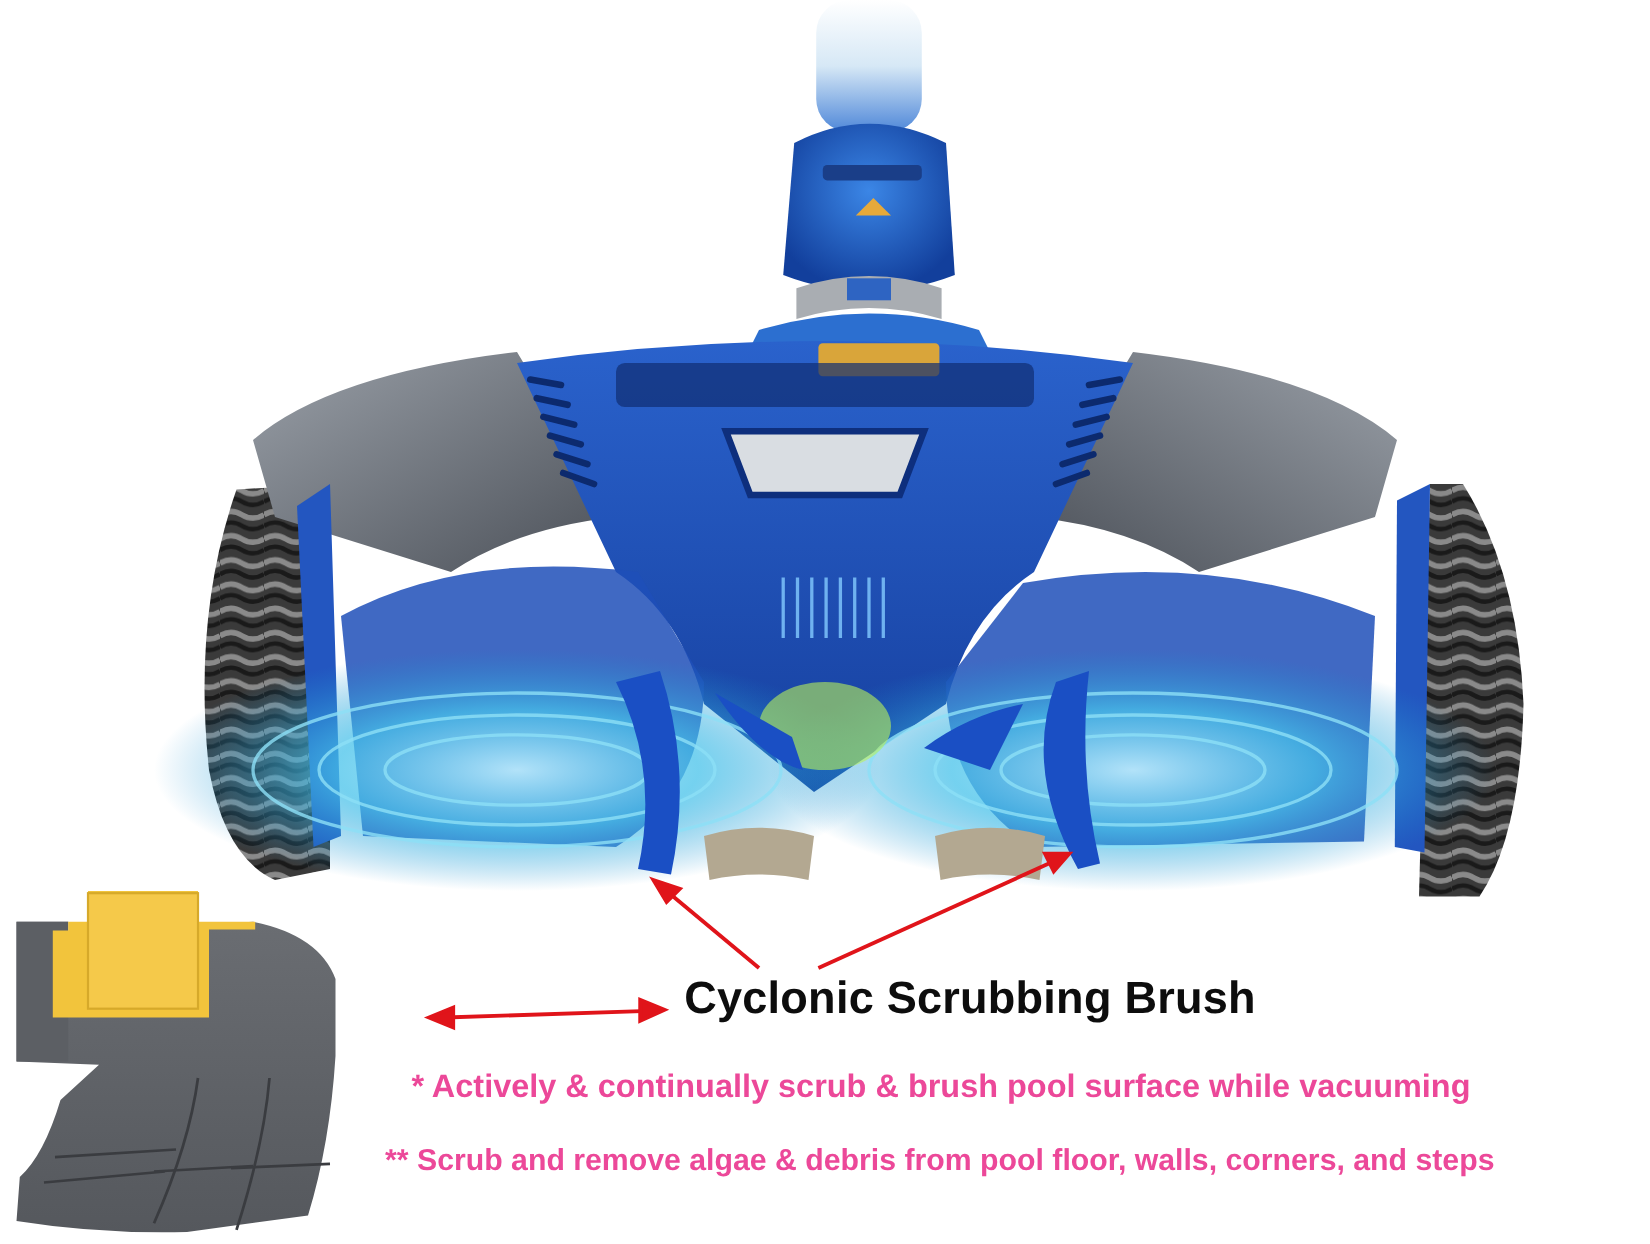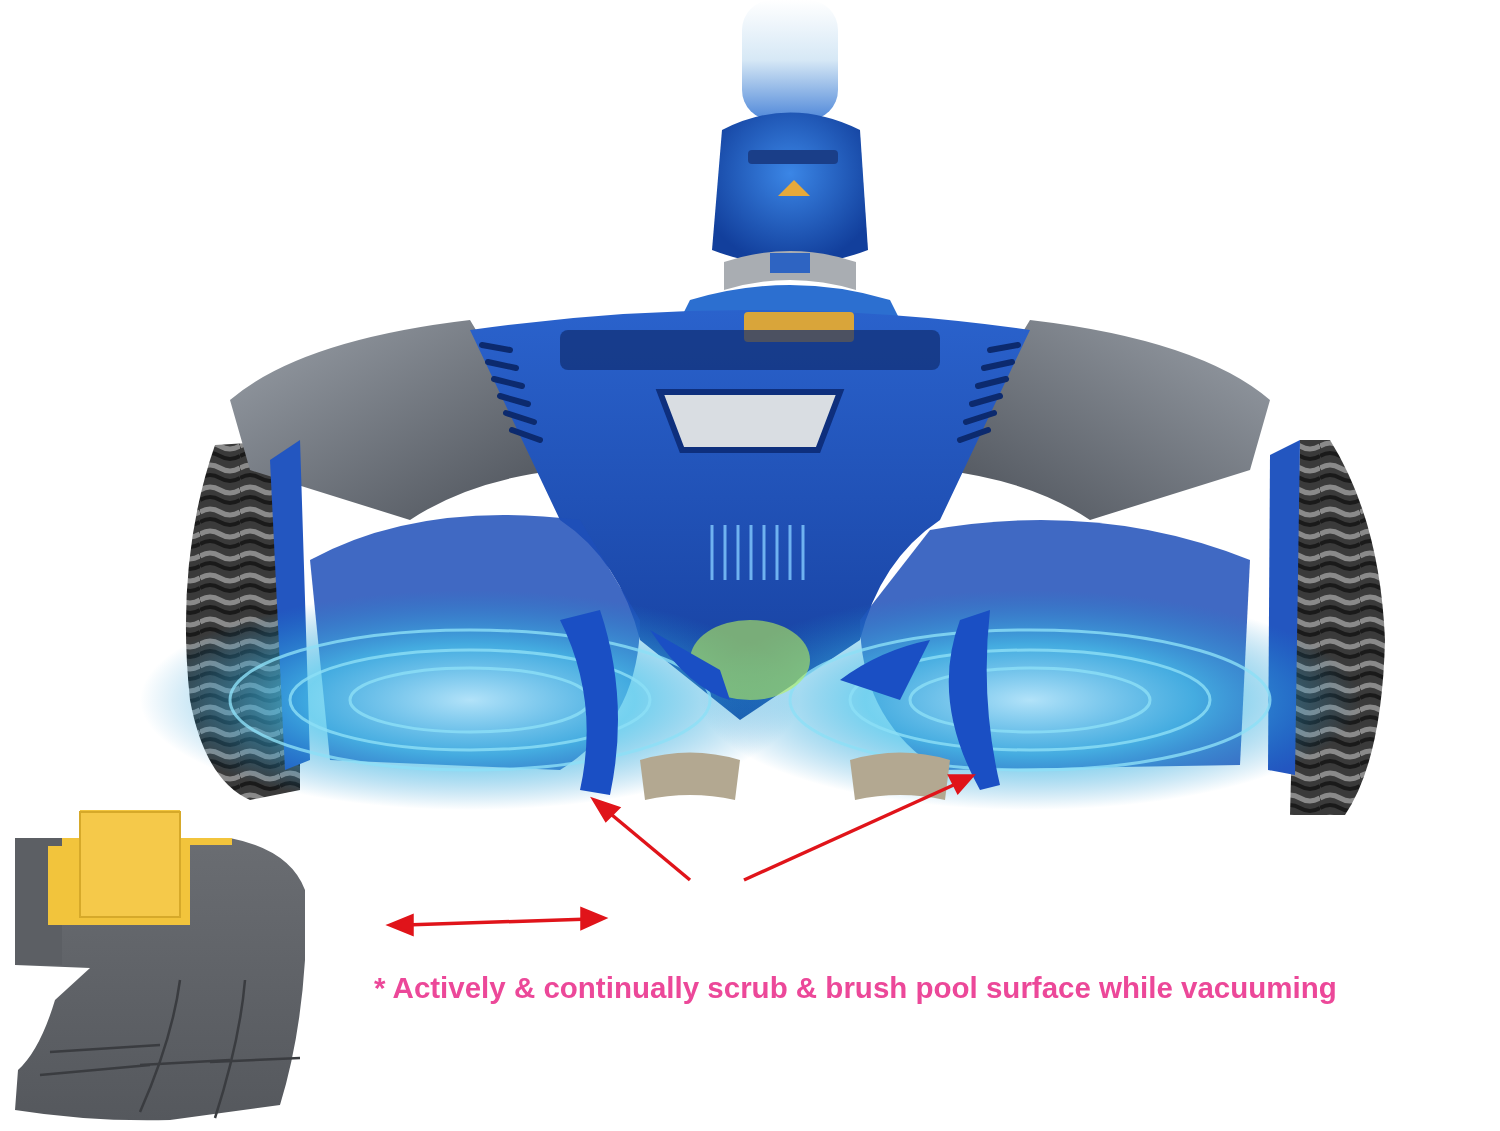--- a/index.html
+++ b/index.html
@@ -173,14 +173,16 @@
       <rect x="80" y="812" width="100" height="105" fill="#f5c94a" stroke="#d6a92a" stroke-width="2"></rect>
 
       <g stroke="#3a3c40" stroke-width="2.5" fill="none">
         <path d="M180 980 Q172 1040 140 1112"></path>
         <path d="M245 980 Q240 1040 215 1118"></path>
         <path d="M40 1075 L150 1065 M50 1052 L160 1045 M140 1065 L230 1060 M210 1062 L300 1058"></path>
       </g>
     </g>
   </svg>
 
+  <div class="caption-title">Cyclonic Scrubbing Brush</div>
   <div class="bullet bullet-1">* Actively &amp; continually scrub &amp; brush pool surface while vacuuming</div>
+  <div class="bullet bullet-2">** Scrub and remove algae &amp; debris from pool floor, walls, corners, and steps</div>
 </div>
 
 </body></html>

